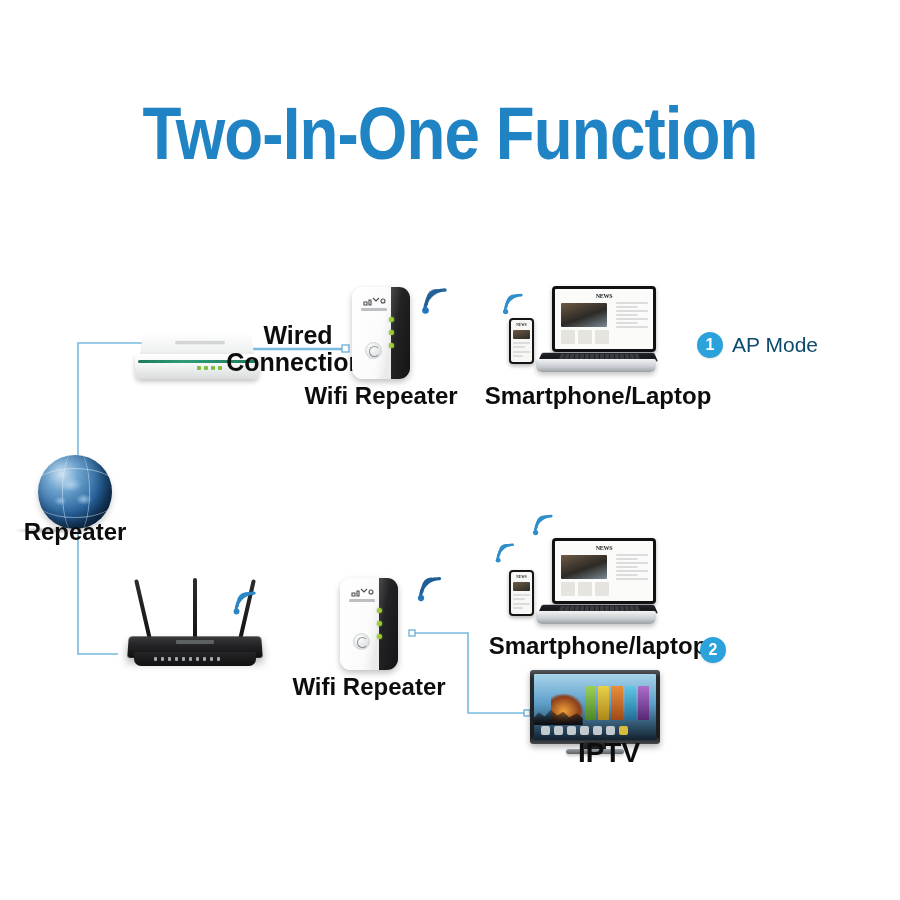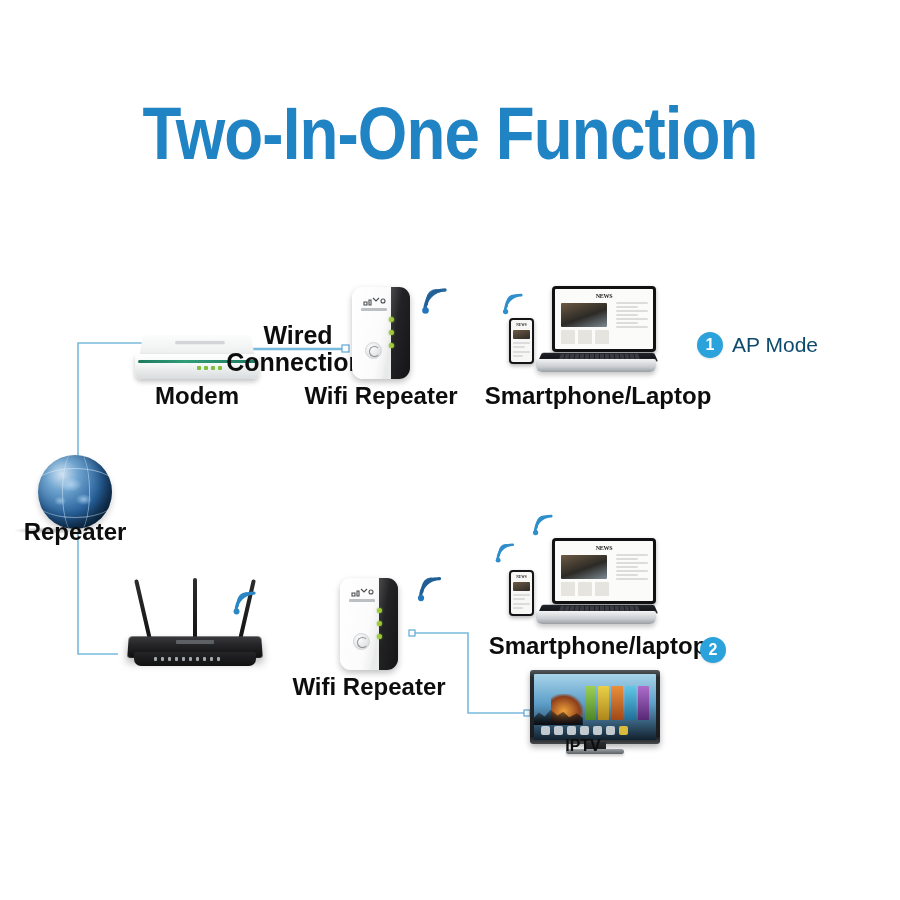--- a/index.html
+++ b/index.html
@@ -266,21 +266,20 @@
     <div class="modem-body">
       <div class="modem-stripe"></div>
       <div class="modem-leds">
         <i></i>
           <i></i>
           <i></i>
           <i></i>
       </div>
     </div>
   </div>
-  <div class="abs devlabel" style="left:135px;top:382px;width:124px;font-size:24px;">Modem</div>
 
   <div class="abs devlabel" style="left:242px;top:322px;width:112px;font-size:25px;line-height:27px;">Wired</div>
   <div class="abs devlabel" style="left:221px;top:349px;width:148px;font-size:25px;line-height:27px;">Connection</div>
 
   <div class="abs rep" style="left:352px;top:287px;">
     <div class="rep-shell"></div>
     <div class="rep-dark"></div>
     <svg class="rep-logo" viewBox="0 0 28 12">
       <path d="M3 9 h3 v-3 h-3 z M8 9 h2 v-5 h-2 z M12 2 l3 3 l3 -3" fill="none" stroke="#4a4e51" stroke-width="1.1"></path>
       <circle cx="22" cy="5" r="2" fill="none" stroke="#4a4e51" stroke-width="1.1"></circle>
@@ -492,15 +491,15 @@
             <i></i>
             <i></i>
             <i></i>
             <i style="background:#e8c53c"></i>
         </div>
       </div>
     </div>
     <div class="tv-neck"></div>
     <div class="tv-foot"></div>
   </div>
-  <div class="abs devlabel" style="left:518px;top:737px;width:130px;font-size:16px;">IPTV</div>
+  <div class="abs devlabel" style="left:544px;top:737px;width:130px;font-size:28px;">IPTV</div>
 
 </div>
 
 </body></html>

